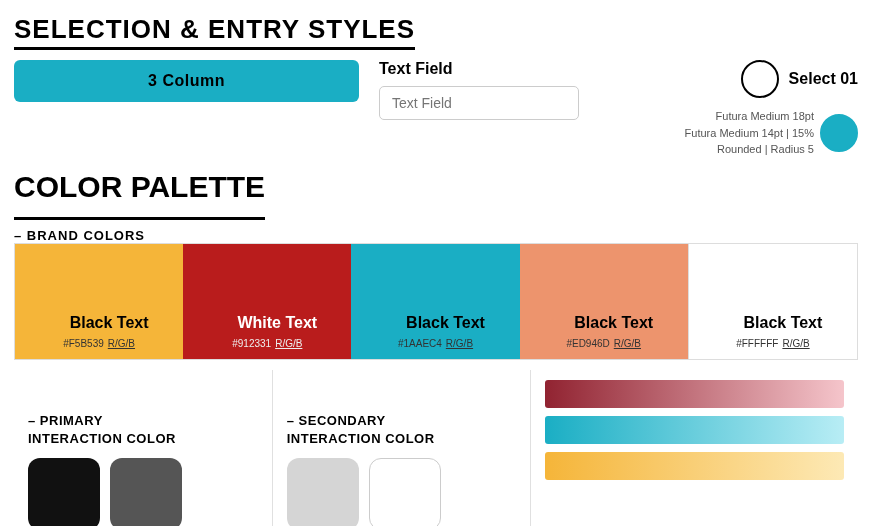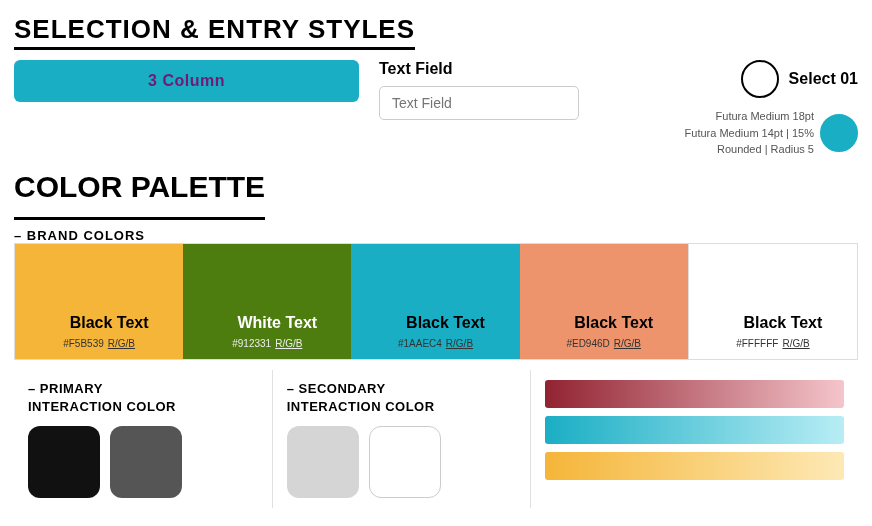--- a/index.html
+++ b/index.html
@@ -31,21 +31,21 @@
     
     .top-row {
       display: flex;
       align-items: flex-start;
       gap: 20px;
       margin-bottom: 12px;
     }
 
     .three-column-btn {
       background: #1AAEC4;
-      color: #701a75;
+      color: #000000;
       border: none;
       border-radius: 6px;
       font-size: 16px;
       font-weight: 700;
       font-family: inherit;
       padding: 12px 0;
       width: 345px;
       text-align: center;
       cursor: pointer;
       letter-spacing: 0.5px;
@@ -184,20 +184,21 @@
       border-right: none;
     }
 
     .bottom-section-title {
       font-size: 13px;
       font-weight: 900;
       text-transform: uppercase;
       letter-spacing: 0.5px;
       margin-bottom: 10px;
       line-height: 1.4;
+      margin-top: 32px;
     }
 
     .color-boxes {
       display: flex;
       gap: 10px;
     }
 
     .color-box {
       width: 72px;
       height: 72px;
@@ -267,21 +268,21 @@
   <div class="color-swatches">
 
     <div class="swatch" style="background:#F5B539;">
       <div class="swatch-text" style="color:#000;">Black Text</div>
       <div class="swatch-codes">
         <span class="swatch-hex">#F5B539</span>
         <span class="swatch-rgb">R/G/B</span>
       </div>
     </div>
 
-    <div class="swatch" style="background:#4d7c0f;">
+    <div class="swatch" style="background:#b91c1c;">
       <div class="swatch-text" style="color:#fff;">White Text</div>
       <div class="swatch-codes">
         <span class="swatch-hex" style="color:#eee;">#912331</span>
         <span class="swatch-rgb" style="color:#eee;">R/G/B</span>
       </div>
     </div>
 
     <div class="swatch" style="background:#1AAEC4;">
       <div class="swatch-text" style="color:#000;">Black Text</div>
       <div class="swatch-codes">

